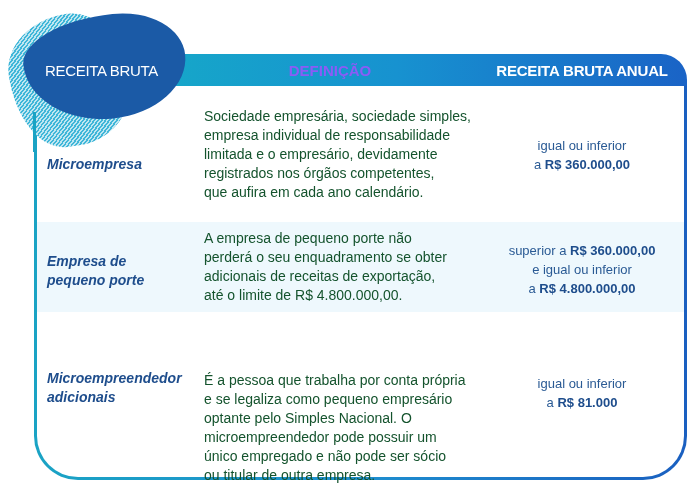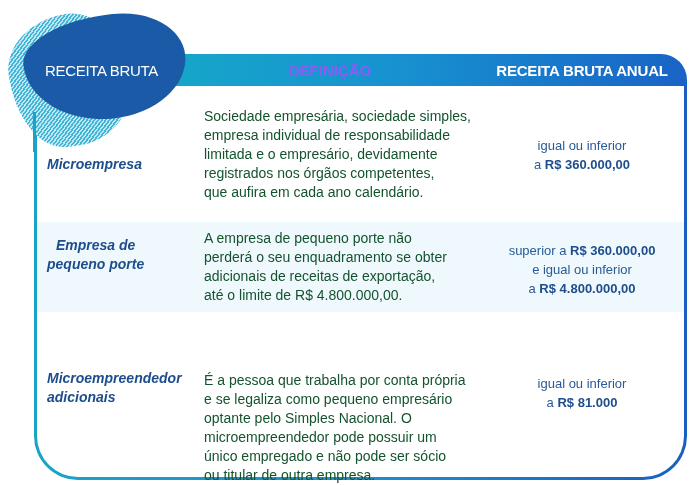--- a/index.html
+++ b/index.html
@@ -65,21 +65,21 @@
 <div class="def" style="top:107px;">Sociedade empresária, sociedade simples,
 empresa individual de responsabilidade
 limitada e o empresário, devidamente
 registrados nos órgãos competentes,
 que aufira em cada ano calendário.</div>
 <div class="val" style="top:136px;">
   <div><span>igual ou inferior</span></div>
   <div><span>a </span><b>R$ 360.000,00</b></div>
 </div>
 
-<div class="label" style="top:236px;text-align:center;">
+<div class="label" style="top:252px;">
   <div>Empresa de</div>
   <div>pequeno porte</div>
 </div>
 <div class="def" style="top:229px;">A empresa de pequeno porte não
 perderá o seu enquadramento se obter
 adicionais de receitas de exportação,
 até o limite de R$ 4.800.000,00.</div>
 <div class="val" style="top:241px;">
   <div><span>superior a </span><b>R$ 360.000,00</b></div>
   <div><span>e igual ou inferior</span></div>

